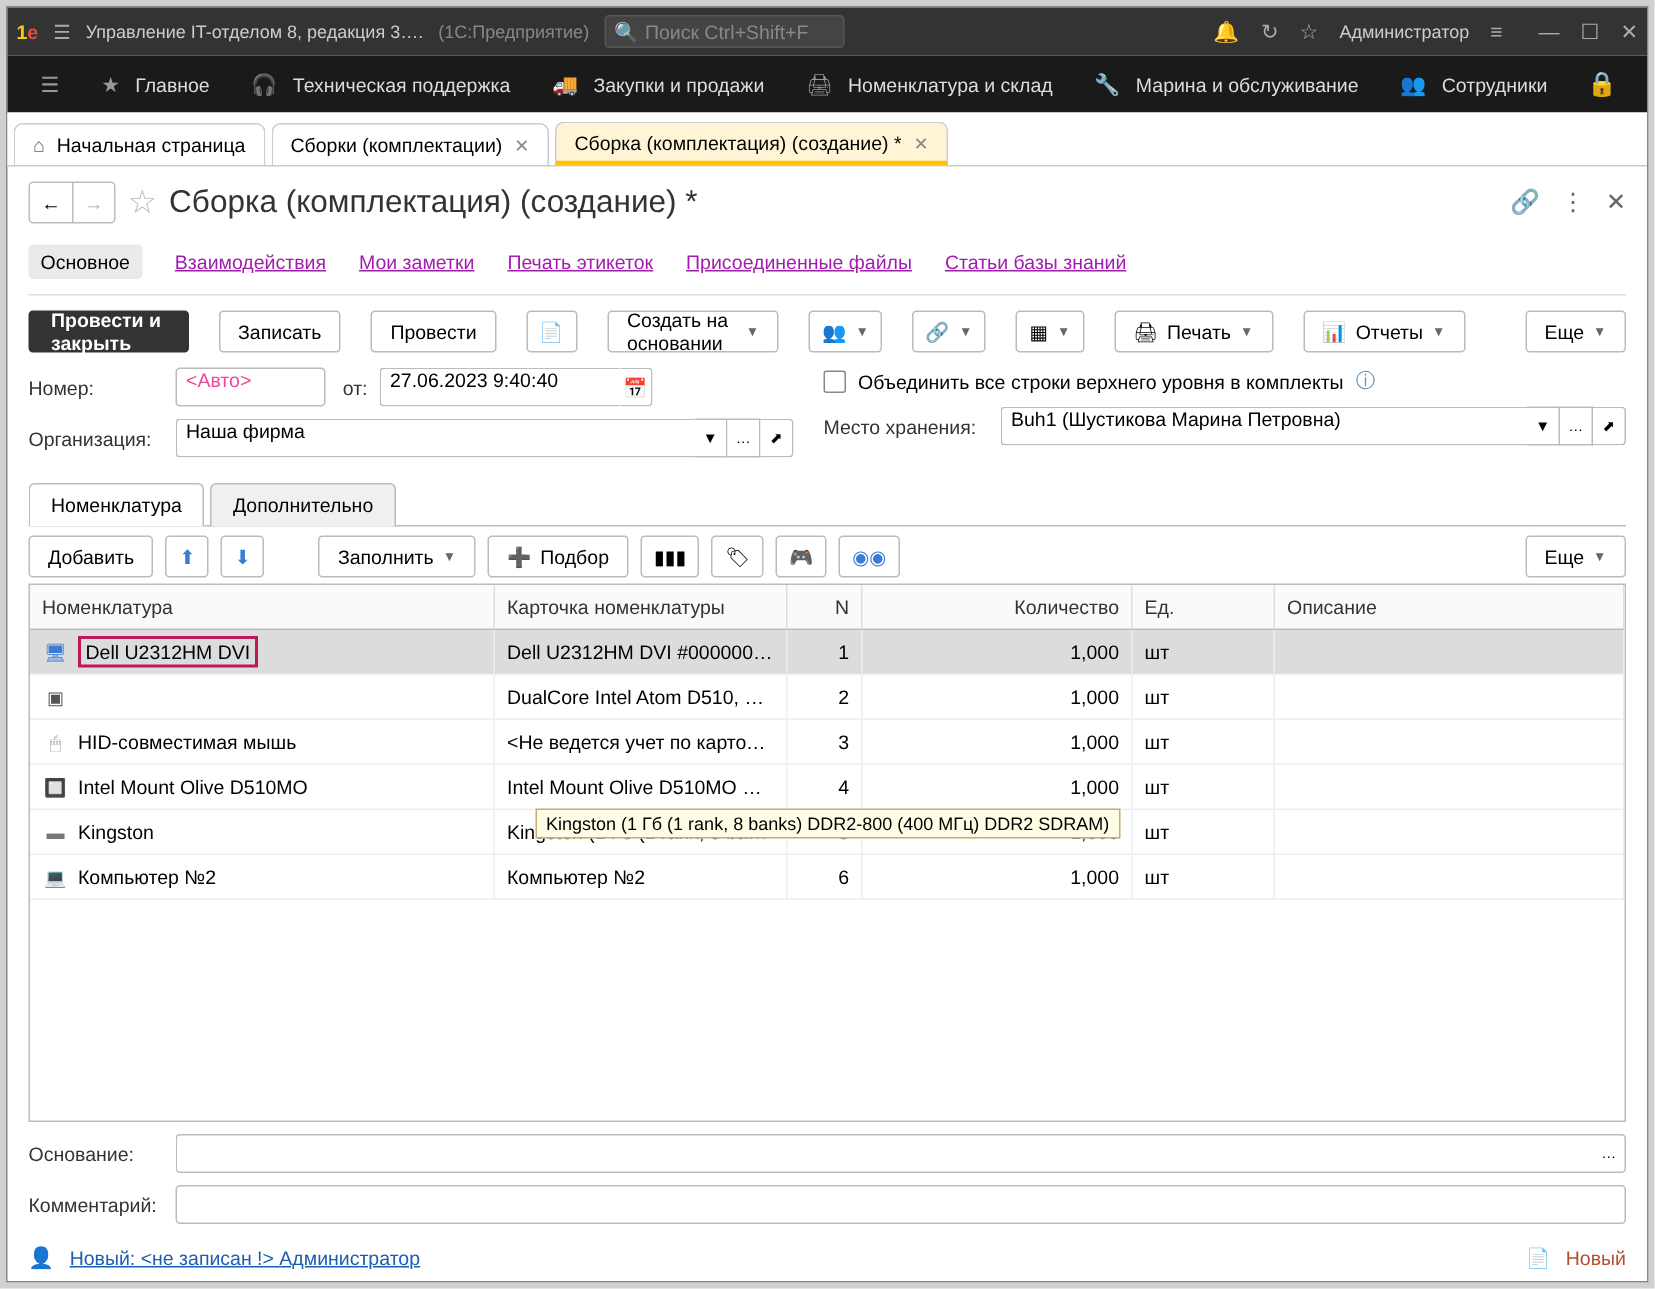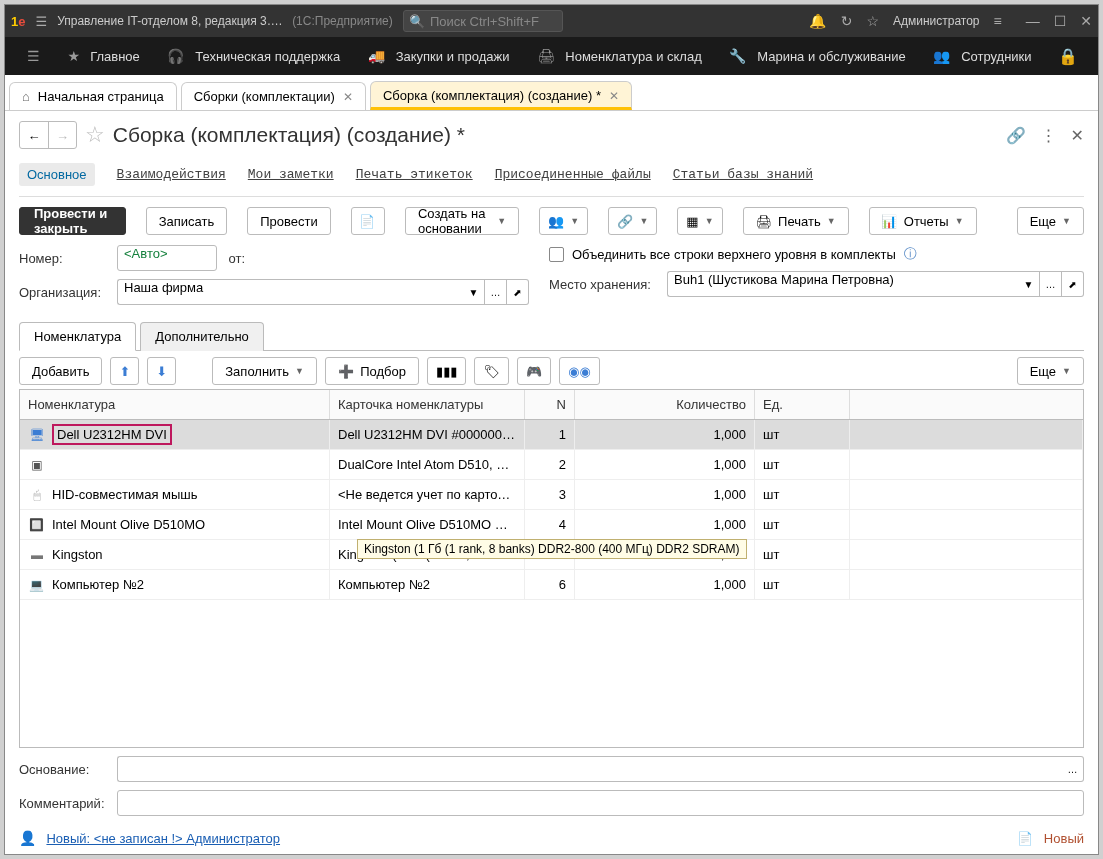--- a/index.html
+++ b/index.html
@@ -39,38 +39,38 @@
 .nav-arrows .arrow { width: 28px; height: 26px; display: flex; align-items: center; justify-content: center; cursor: pointer; }
 .nav-arrows .arrow + .arrow { border-left: 1px solid #bbb; }
 .star-icon { color: #bbb; font-size: 22px; cursor: pointer; }
 .page-title { font-size: 21px; color: #333; font-weight: normal; }
 .header-right { margin-left: auto; display: flex; gap: 14px; align-items: center; }
 .header-right .hicon { color: #666; font-size: 16px; cursor: pointer; }
 
 
 .cmd-links { display: flex; align-items: center; gap: 22px; padding: 6px 0 10px 0; border-bottom: 1px solid #ddd; margin-bottom: 10px; }
 .cmd-links .cmd { font-size: 13px; cursor: pointer; }
-.cmd-links .cmd.active { background: #eaeaea; padding: 4px 8px; border-radius: 3px; color: #0369a1; }
-.cmd-links .cmd.link { color: #404040; text-decoration: underline; font-family: Liberation Mono, monospace; }
+.cmd-links .cmd.active { background: #eaeaea; padding: 4px 8px; border-radius: 3px; color: #000000; }
+.cmd-links .cmd.link { color: #a21caf; text-decoration: underline; }
 
 
 .toolbar { display: flex; align-items: center; gap: 20px; margin-bottom: 10px; flex-wrap: nowrap; }
 .btn { border: 1px solid #bbb; background: #fff; padding: 5px 12px; border-radius: 3px; cursor: pointer; display: flex; align-items: center; gap: 6px; font-size: 13px; height: 28px; }
 .btn.primary { background: #333; color: #fff; border-color: #333; padding: 6px 14px; font-weight: bold; }
 .btn .caret { font-size: 9px; color: #666; }
 .btn.icon-only { padding: 5px 8px; }
 .toolbar .spacer { flex: 1; }
 
 
 .form-layout { display: flex; gap: 20px; margin-bottom: 8px; }
 .form-col { flex: 1; }
 .form-row { display: flex; align-items: center; gap: 8px; margin-bottom: 8px; }
 .form-row label { font-size: 13px; color: #333; min-width: 90px; }
 .input { border: 1px solid #bbb; height: 26px; padding: 0 6px; font-size: 13px; border-radius: 3px; background: #fff; }
-.input.placeholder { color: #15803d; }
+.input.placeholder { color: #ec4899; }
 .input-group { display: flex; align-items: stretch; }
 .input-group .input { border-radius: 3px 0 0 3px; border-right: none; }
 .input-group .ig-btn { border: 1px solid #bbb; border-left: none; width: 22px; display: flex; align-items: center; justify-content: center; background: #fff; cursor: pointer; font-size: 10px; }
 .input-group .ig-btn:last-child { border-radius: 0 3px 3px 0; }
 .checkbox-wrap { display: flex; align-items: center; gap: 8px; }
 .checkbox { width: 15px; height: 15px; border: 1px solid #888; border-radius: 2px; cursor: pointer; }
 .info-icon { color: #5a8cc7; font-size: 13px; cursor: pointer; }
 
 
 .inner-tabs { display: flex; border-bottom: 1px solid #bbb; margin-bottom: 6px; }
@@ -250,20 +250,26 @@
           <span class="caret">▼</span>
         </div>
     </div>
 
     <div class="form-layout">
       <div class="form-col" style="flex:0 0 510px">
         <div class="form-row">
           <label>Номер:</label>
           <div class="input placeholder" style="width:100px">&lt;Авто&gt;</div>
           <label style="min-width:20px;text-align:right">от:</label>
+          <div class="input-group">
+            <div class="input" style="width:160px">27.06.2023  9:40:40</div>
+            <div class="ig-btn">
+                <span>📅</span>
+              </div>
+          </div>
         </div>
         <div class="form-row">
           <label>Организация:</label>
           <div class="input-group" style="flex:1">
             <div class="input" style="flex:1">Наша фирма</div>
             <div class="ig-btn">▼</div>
             <div class="ig-btn">…</div>
             <div class="ig-btn">⬈</div>
           </div>
         </div>
@@ -329,20 +335,21 @@
         </div>
     </div>
 
     <div class="data-table" style="position:relative">
       <div class="table-head">
         <div class="th col-nom">Номенклатура</div>
         <div class="th col-card">Карточка номенклатуры</div>
         <div class="th col-n">N</div>
         <div class="th col-qty">Количество</div>
         <div class="th col-unit">Ед.</div>
+        <div class="th col-desc">Описание</div>
       </div>
       <div class="table-body" id="tbody">
           <div class="tr selected">
             <div class="td col-nom">
               <span class="row-icon" style="color:#3b7dd4">🖥</span>
               <span class="cell-text">Dell U2312HM DVI</span>
             </div>
             <div class="td col-card">
               <span class="cell-text">Dell U2312HM DVI #0000000…</span>
             </div>

